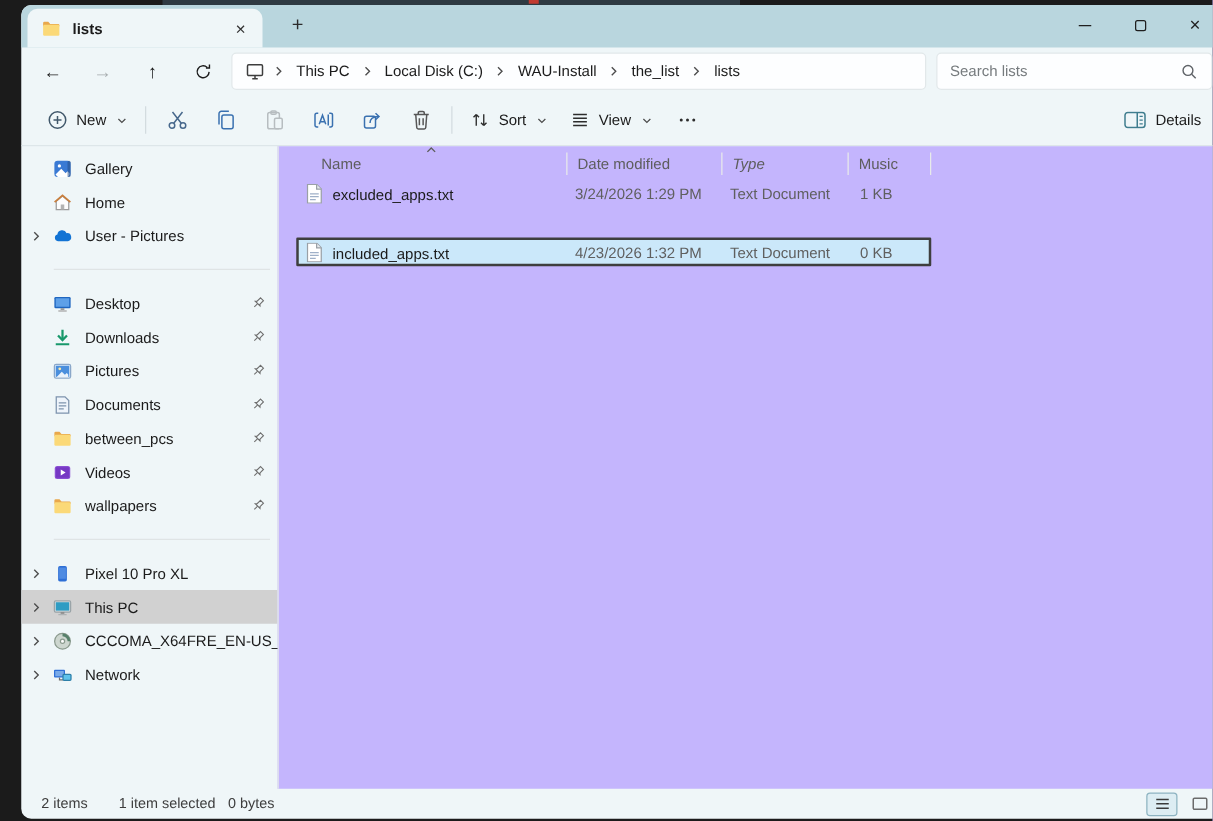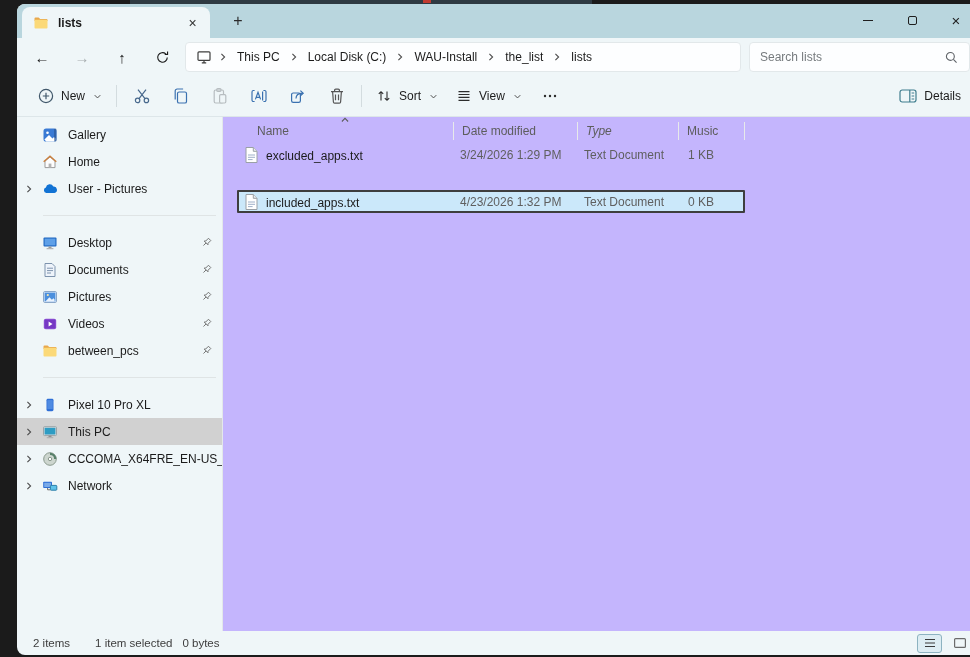--- a/index.html
+++ b/index.html
@@ -514,42 +514,78 @@
           </span>
       </div>
       <div class="side-item">
         <span class="side-chev empty">
             <svg width="10" height="10">
               <use href="#s-chev-r" xlink:href="#s-chev-r"></use>
             </svg>
           </span>
         <span class="side-icon">
             <svg width="16" height="16">
+              <use href="#s-downloads" xlink:href="#s-downloads"></use>
+            </svg>
+          </span>
+        <span class="side-label">Downloads</span>
+        <span class="side-pin">
+            <svg width="13" height="13">
+              <use href="#s-pin" xlink:href="#s-pin"></use>
+            </svg>
+          </span>
+      </div>
+      <div class="side-item">
+        <span class="side-chev empty">
+            <svg width="10" height="10">
+              <use href="#s-chev-r" xlink:href="#s-chev-r"></use>
+            </svg>
+          </span>
+        <span class="side-icon">
+            <svg width="16" height="16">
+              <use href="#s-pictures" xlink:href="#s-pictures"></use>
+            </svg>
+          </span>
+        <span class="side-label">Pictures</span>
+        <span class="side-pin">
+            <svg width="13" height="13">
+              <use href="#s-pin" xlink:href="#s-pin"></use>
+            </svg>
+          </span>
+      </div>
+      <div class="side-item">
+        <span class="side-chev empty">
+            <svg width="10" height="10">
+              <use href="#s-chev-r" xlink:href="#s-chev-r"></use>
+            </svg>
+          </span>
+        <span class="side-icon">
+            <svg width="16" height="16">
               <use href="#s-documents" xlink:href="#s-documents"></use>
             </svg>
           </span>
         <span class="side-label">Documents</span>
         <span class="side-pin">
             <svg width="13" height="13">
               <use href="#s-pin" xlink:href="#s-pin"></use>
             </svg>
           </span>
       </div>
       <div class="side-item">
         <span class="side-chev empty">
             <svg width="10" height="10">
               <use href="#s-chev-r" xlink:href="#s-chev-r"></use>
             </svg>
           </span>
         <span class="side-icon">
             <svg width="16" height="16">
-              <use href="#s-pictures" xlink:href="#s-pictures"></use>
-            </svg>
-          </span>
-        <span class="side-label">Pictures</span>
+              <use href="#s-folder" xlink:href="#s-folder"></use>
+            </svg>
+          </span>
+        <span class="side-label">between_pcs</span>
         <span class="side-pin">
             <svg width="13" height="13">
               <use href="#s-pin" xlink:href="#s-pin"></use>
             </svg>
           </span>
       </div>
       <div class="side-item">
         <span class="side-chev empty">
             <svg width="10" height="10">
               <use href="#s-chev-r" xlink:href="#s-chev-r"></use>
@@ -571,21 +607,21 @@
         <span class="side-chev empty">
             <svg width="10" height="10">
               <use href="#s-chev-r" xlink:href="#s-chev-r"></use>
             </svg>
           </span>
         <span class="side-icon">
             <svg width="16" height="16">
               <use href="#s-folder" xlink:href="#s-folder"></use>
             </svg>
           </span>
-        <span class="side-label">between_pcs</span>
+        <span class="side-label">wallpapers</span>
         <span class="side-pin">
             <svg width="13" height="13">
               <use href="#s-pin" xlink:href="#s-pin"></use>
             </svg>
           </span>
       </div>
 
       <div class="side-div"></div>
 
       <div class="side-item">

